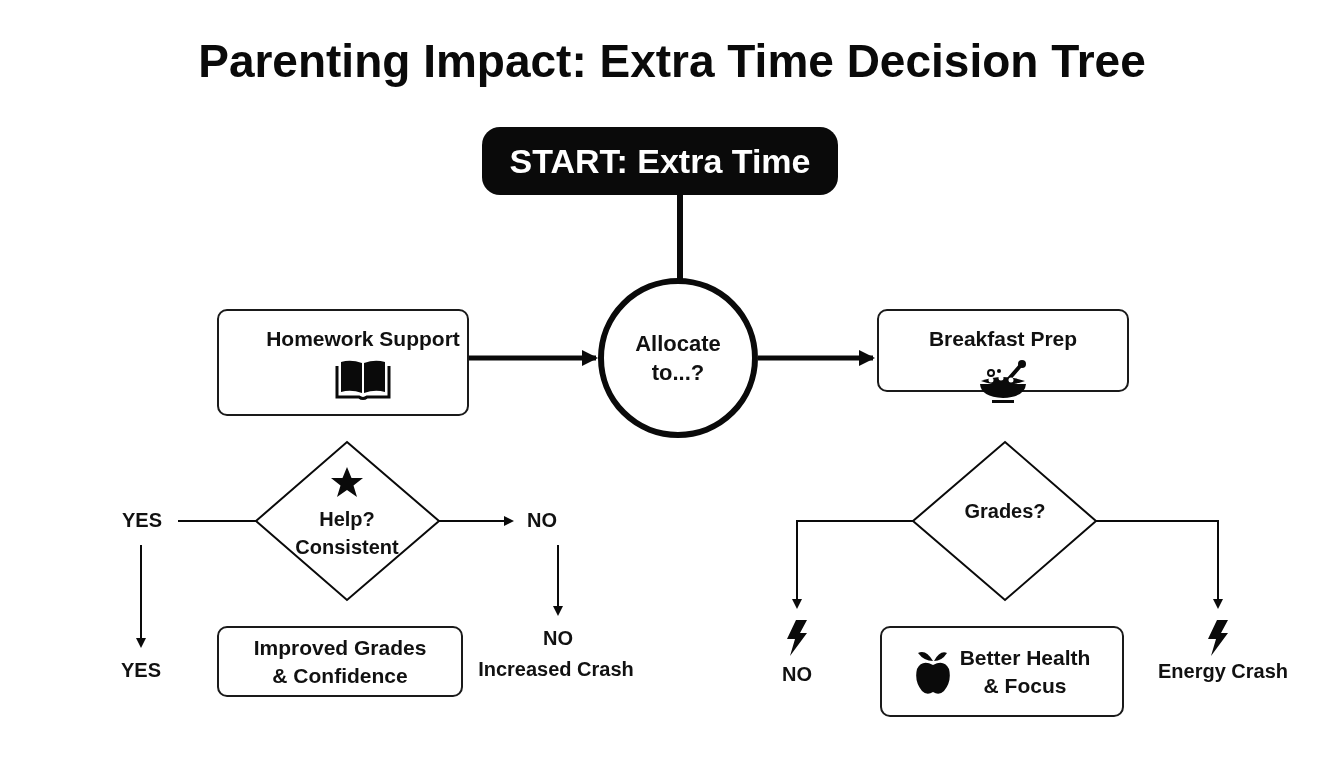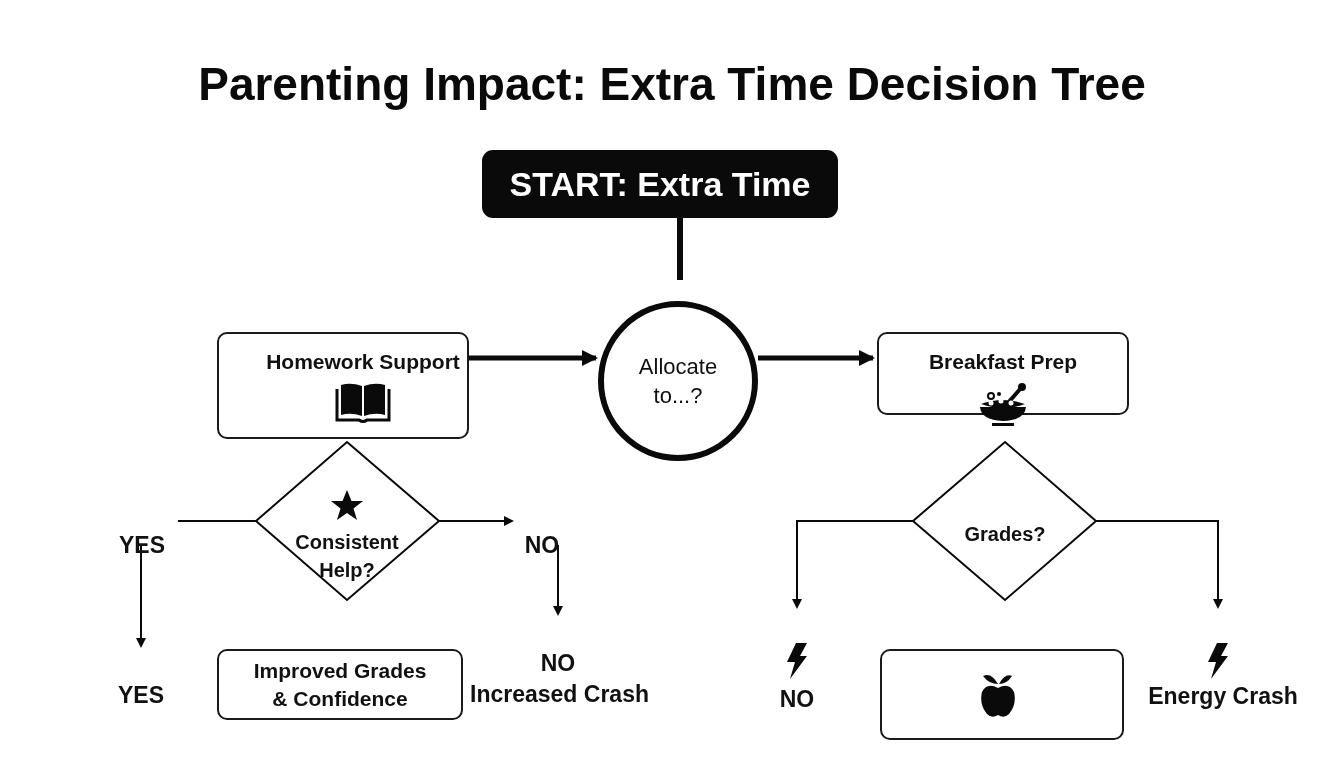--- a/index.html
+++ b/index.html
@@ -1,49 +1,49 @@
 <!DOCTYPE html>
 <html><head>
   <meta charset="utf-8">
   <style>
     html, body { margin: 0; padding: 0; }
     body {
       width: 1344px; height: 768px; position: relative; overflow: hidden;
       background: #ffffff; color: #111111;
       font-family: "Liberation Sans", "DejaVu Sans", sans-serif;
     }
-    .abs { position: absolute; margin-top: 23px; }
+    .abs { position: absolute; }
     .title {
       left: 0; top: 34px; width: 1344px; text-align: center;
       font-size: 46px; font-weight: 700; letter-spacing: 0px; color: #0a0a0a;
     }
     svg.wires { position: absolute; left: 0; top: 0; }
     .start-box {
       left: 482px; top: 127px; width: 356px; height: 68px;
-      background: #0a0a0a; color: #ffffff; border-radius: 11px;
+      background: #0a0a0a; color: #ffffff; border-radius: 18px;
       display: flex; align-items: center; justify-content: center;
       font-size: 34px; font-weight: 700;
     }
     .circle-node {
       left: 598px; top: 278px; width: 160px; height: 160px; box-sizing: border-box;
       border: 6px solid #0a0a0a; border-radius: 50%; background: #fff;
       display: flex; flex-direction: column; align-items: center; justify-content: center;
-      font-size: 22px; font-weight: 400; line-height: 29px; text-align: center;
+      font-size: 22px; font-weight: 700; line-height: 29px; text-align: center;
     }
     .box {
       box-sizing: border-box; border: 2px solid #1a1a1a; border-radius: 10px; background: #fff;
       display: flex; flex-direction: column; align-items: center; justify-content: center;
       font-weight: 700; text-align: center;
     }
     .box-homework { left: 217px; top: 309px; width: 252px; height: 107px; font-size: 21px; justify-content: flex-start; padding-top: 16px; padding-left: 40px; }
     .box-breakfast { left: 877px; top: 309px; width: 252px; height: 83px; font-size: 21px; justify-content: flex-start; padding-top: 16px; }
     .box-grades { left: 217px; top: 626px; width: 246px; height: 71px; font-size: 21px; line-height: 28px; }
     .box-health { left: 880px; top: 626px; width: 244px; height: 91px; font-size: 21px; line-height: 28px; flex-direction: row; }
     .icon-wrap { margin-top: 8px; }
-    .label { font-size: 23px; font-weight: 700; white-space: nowrap; text-align: center; }
+    .label { font-size: 20px; font-weight: 700; white-space: nowrap; text-align: center; }
     .diamond-text {
       font-size: 20px; font-weight: 700; line-height: 28px; text-align: center;
     }
   </style>
 </head>
 <body>
 
 <div class="abs title">Parenting Impact: Extra Time Decision Tree</div>
 
 <svg class="wires" width="1344" height="768">
@@ -110,22 +110,22 @@
     </svg>
   </span>
 </div>
 
 <div class="abs" style="left:322px; top:466px;">
   <svg width="50" height="34" viewBox="0 0 50 34">
     <polygon points="25,1 29.5,12 41,12 31.5,19.5 35,31 25,24 15,31 18.5,19.5 9,12 20.5,12" fill="#0a0a0a"></polygon>
   </svg>
 </div>
 <div class="abs diamond-text" style="left:262px; top:505px; width:170px;">
+  <div>Help?</div>
   <div>Consistent</div>
-  <div>Help?</div>
 </div>
 
 <div class="abs label" style="left:112px; top:509px; width:60px;">YES</div>
 <div class="abs label" style="left:515px; top:509px; width:54px;">NO</div>
 <div class="abs label" style="left:108px; top:659px; width:66px;">YES</div>
 <div class="abs label" style="left:528px; top:627px; width:60px;">NO</div>
 <div class="abs label" style="left:470px; top:658px; width:172px;">Increased Crash</div>
 
 <div class="abs box box-grades">
   <span>Improved Grades</span>
@@ -151,13 +151,17 @@
 <div class="abs label" style="left:1148px; top:660px; width:150px;">Energy Crash</div>
 
 <div class="abs box box-health">
   <span style="margin-right:8px; display:flex;">
     <svg width="38" height="46" viewBox="0 0 38 46">
       <path d="M19 12 Q12 0 4 4 Q10 12 19 12 Z" fill="#0a0a0a"></path>
       <path d="M20 12 Q26 1 33 4 Q28 12 20 12 Z" fill="#0a0a0a"></path>
       <path d="M19 16 Q8 10 3 20 Q0 32 8 42 Q13 47 19 43 Q25 47 30 42 Q38 32 35 20 Q30 10 19 16 Z" fill="#0a0a0a"></path>
     </svg>
   </span>
+  <span style="display:flex; flex-direction:column;">
+    <span>Better Health</span>
+    <span>&amp; Focus</span>
+  </span>
 </div>
 
 </body></html>

